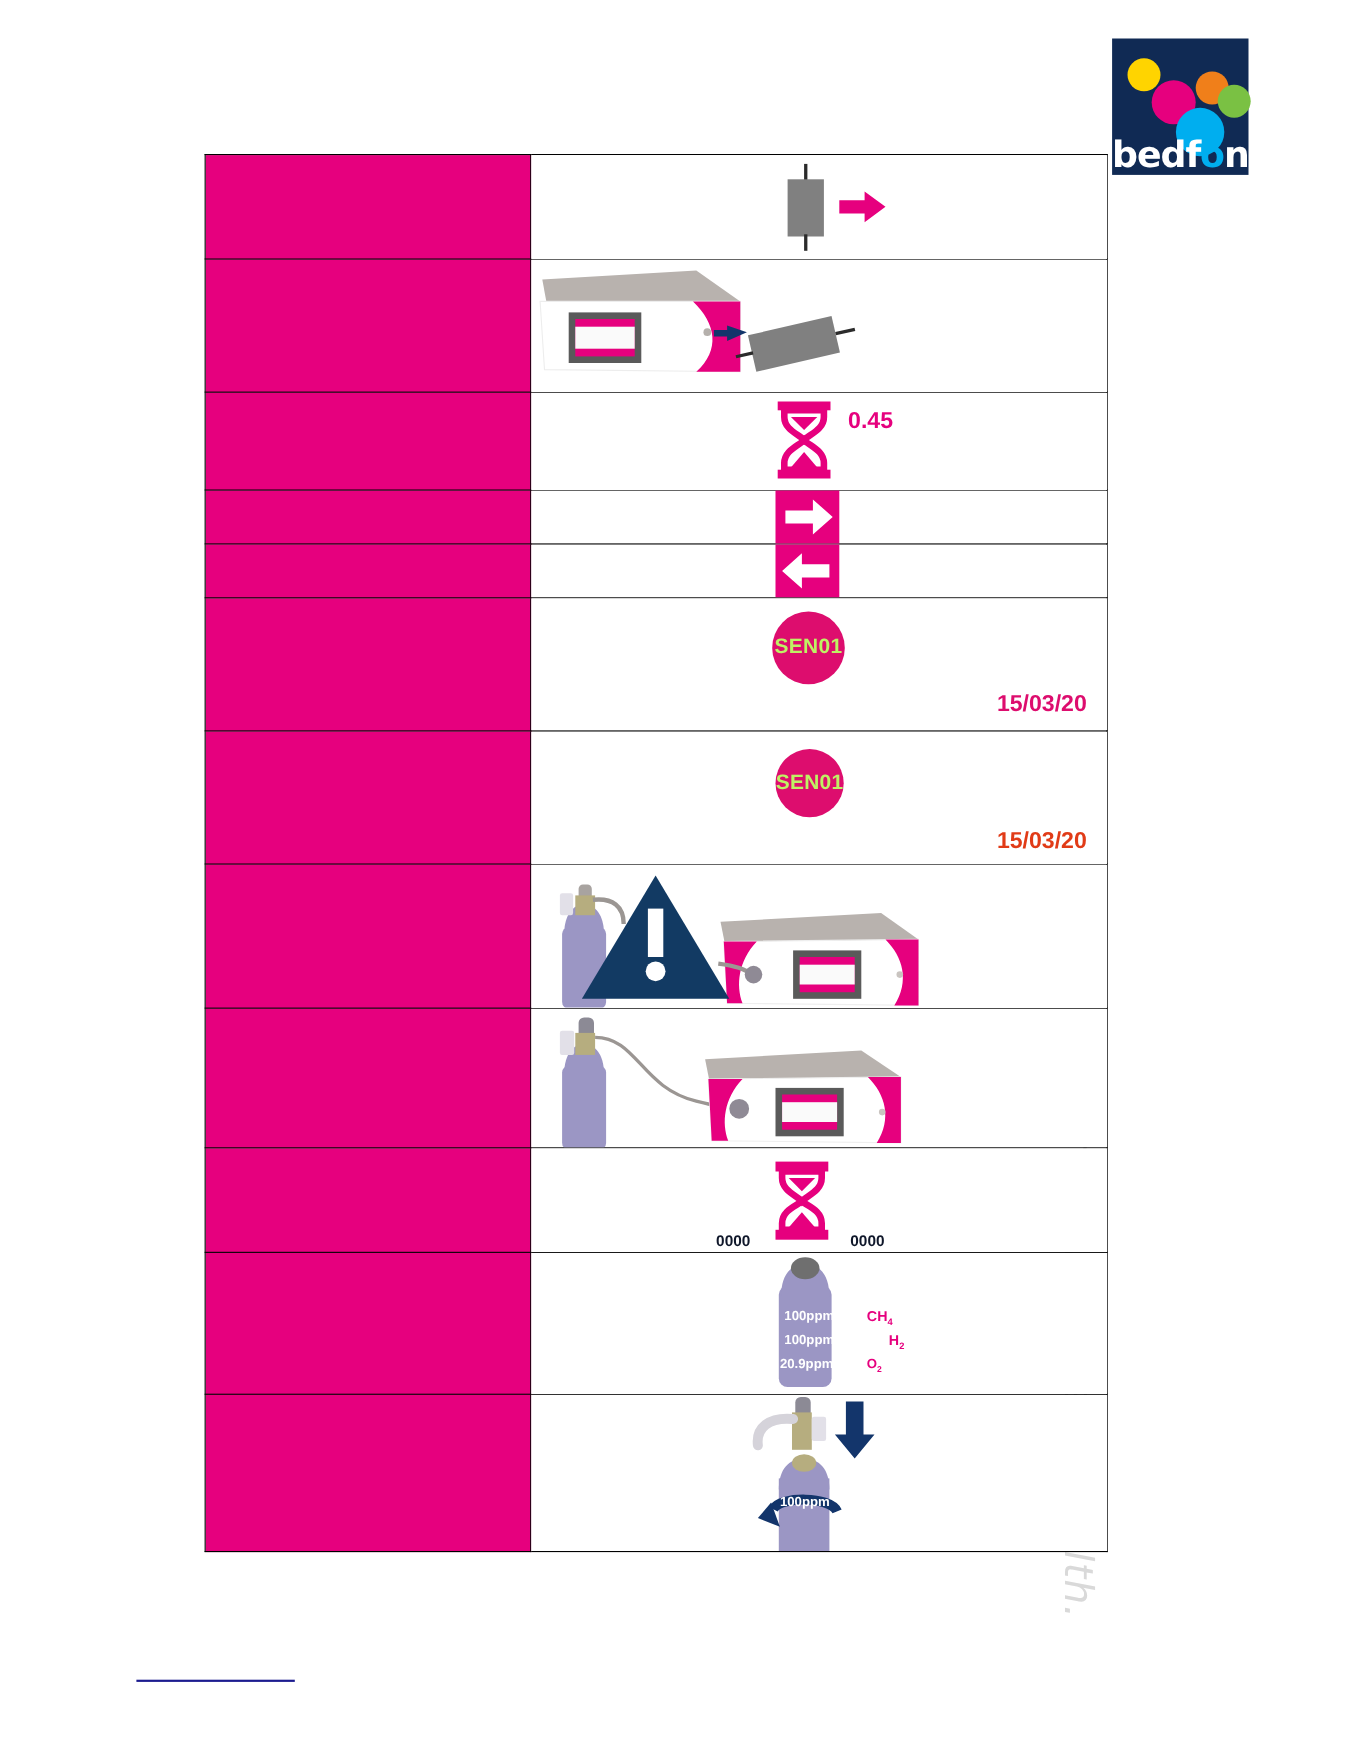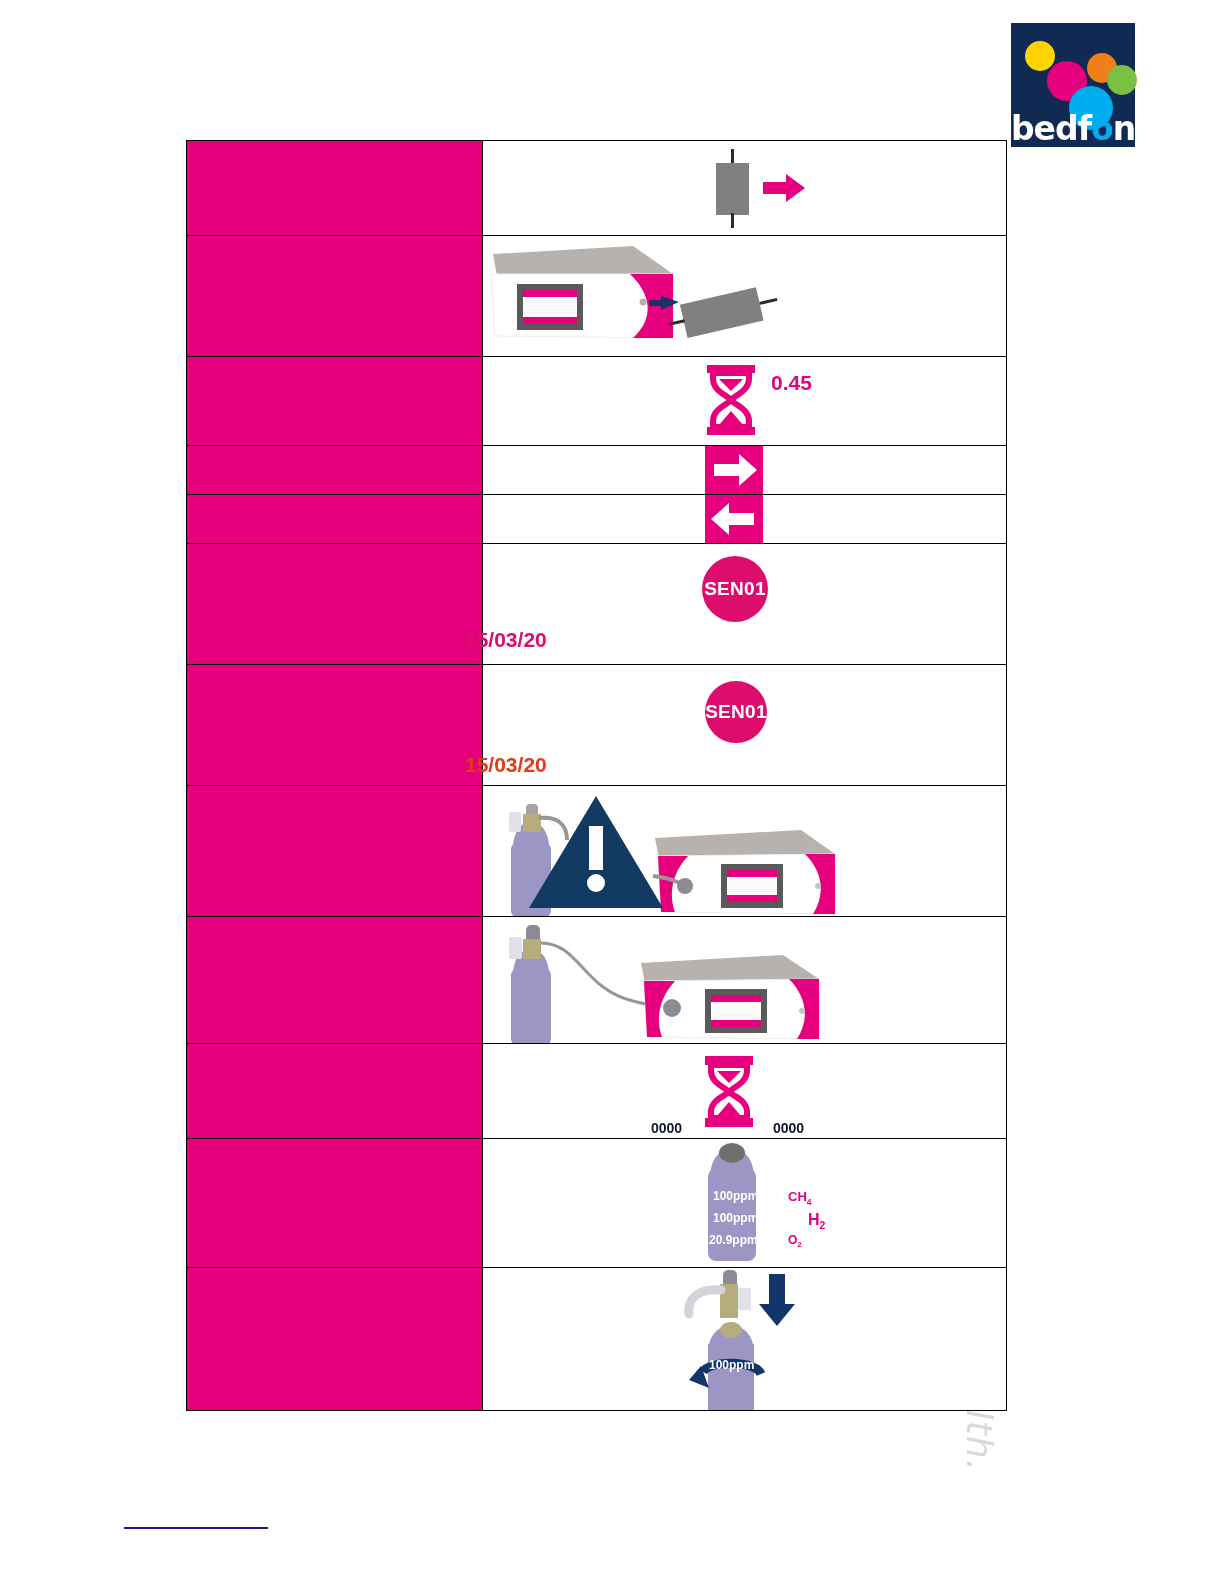--- a/index.html
+++ b/index.html
@@ -6,21 +6,21 @@
   html,body{margin:0;padding:0;}
   body{
     width:1224px;height:1584px;background:#ffffff;
     font-family:"Liberation Sans",sans-serif;
     position:relative;overflow:hidden;
   }
   .page{position:absolute;inset:0;}
 
   
   .logo-box{
-    position:absolute;left:1011px;top:23px;width:124px;height:124px;
+    position:absolute;left:1011px;top:35px;width:124px;height:124px;
     background:#102A54;
   }
   .logo-dot{position:absolute;border-radius:50%;}
   .dot-yellow{left:14px;top:18px;width:30px;height:30px;background:#FFD400;}
   .dot-magenta{left:36px;top:38px;width:40px;height:40px;background:#E6007E;}
   .dot-orange{left:76px;top:30px;width:30px;height:30px;background:#F07F1A;}
   .dot-green{left:96px;top:42px;width:30px;height:30px;background:#7AC143;}
   .dot-blue{left:58px;top:63px;width:44px;height:44px;background:#00AEEF;}
   .logo-word{
     position:absolute;left:0;top:86px;width:124px;text-align:center;
@@ -44,25 +44,25 @@
     border-collapse:collapse;table-layout:fixed;
   }
   .tbl td{border:1px solid #000000;padding:0;vertical-align:middle;}
   .c-left{width:295px;background:#E6007E;}
   .c-right{width:523px;background:#ffffff;position:relative;}
   .cellbox{position:relative;width:100%;height:100%;}
 
   
   .badge{
     position:absolute;border-radius:50%;background:#DD0D6E;
-    color:#ffffff;font-weight:bold;display:flex;align-items:center;justify-content:center;
+    color:#bef264;font-weight:bold;display:flex;align-items:center;justify-content:center;
     font-size:19px;letter-spacing:.3px;
   }
   .date-txt{
-    position:absolute;width:100%;text-align:left;font-weight:bold;font-size:21px;
+    position:absolute;width:100%;text-align:right;font-weight:bold;font-size:21px;
   }
   .date-pink{color:#DD0D6E;}
   .date-red{color:#E13B17;}
   .hg-num{position:absolute;font-weight:bold;color:#0f172a;}
   .cyl-lbl{position:absolute;color:#ffffff;font-weight:bold;}
   .gas-lbl{position:absolute;color:#E6007E;font-weight:bold;}
 
   .sub{font-size:.65em;vertical-align:sub;}
 
   
@@ -284,21 +284,21 @@
           </svg>
           <div style="position:absolute;left:230px;top:48px;width:180px;">
             <div style="position:relative;height:22px;">
               <span class="cyl-lbl" style="left:0;top:2px;font-size:12px;">100ppm</span>
               <span class="gas-lbl" style="left:75px;top:2px;font-size:13px;">
                 <span>CH</span><span class="sub">4</span>
               </span>
             </div>
             <div style="position:relative;height:22px;">
               <span class="cyl-lbl" style="left:0;top:2px;font-size:12px;">100ppm</span>
-              <span class="gas-lbl" style="left:75px;top:2px;font-size:16px;padding-left:20px;">
+              <span class="gas-lbl" style="left:75px;top:2px;font-size:13px;padding-left:20px;">
                 <span>H</span><span class="sub">2</span>
               </span>
             </div>
             <div style="position:relative;height:22px;text-decoration:underline;">
               <span class="cyl-lbl" style="left:-4px;top:2px;font-size:12px;">20.9ppm</span>
               <span class="gas-lbl" style="left:75px;top:2px;font-size:12px;">
                 <span>O</span><span class="sub">2</span>
               </span>
             </div>
           </div>

